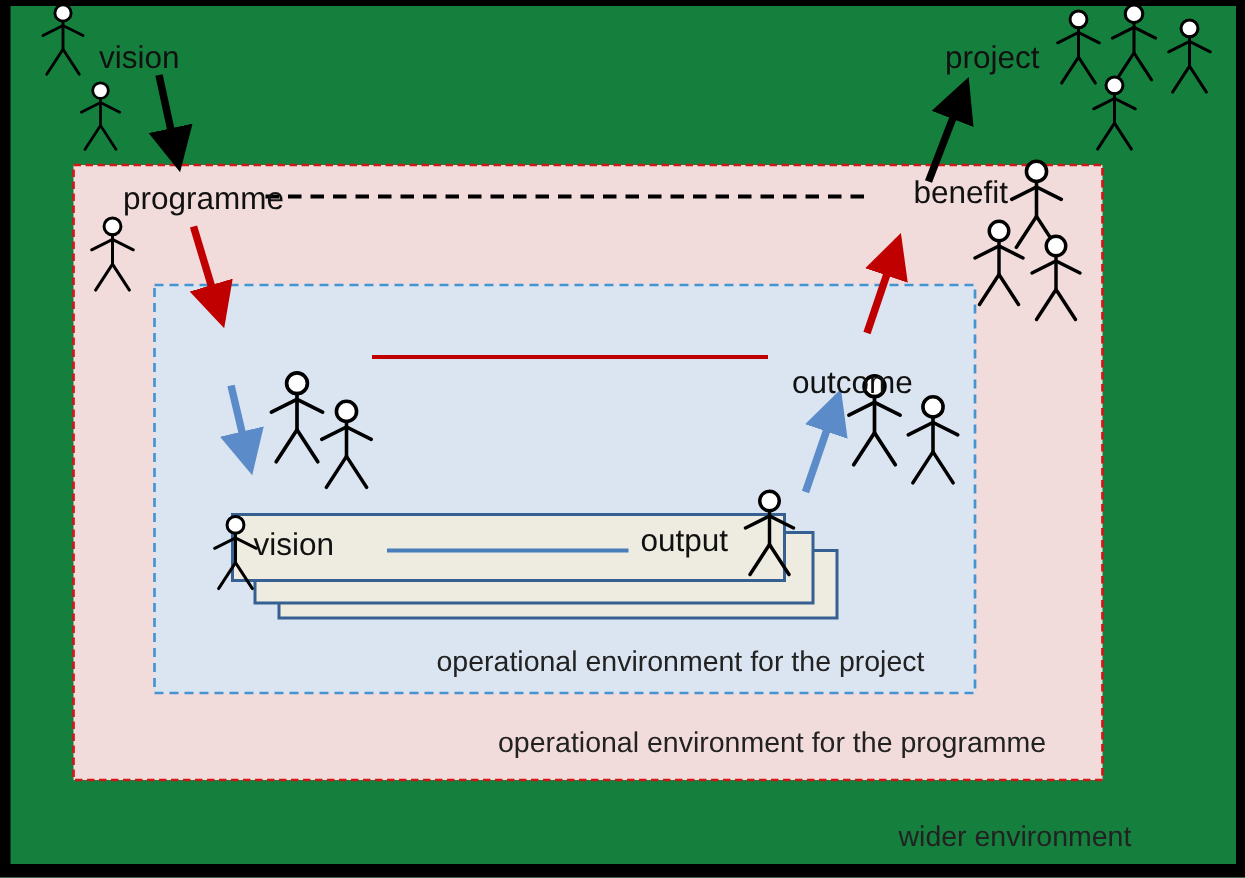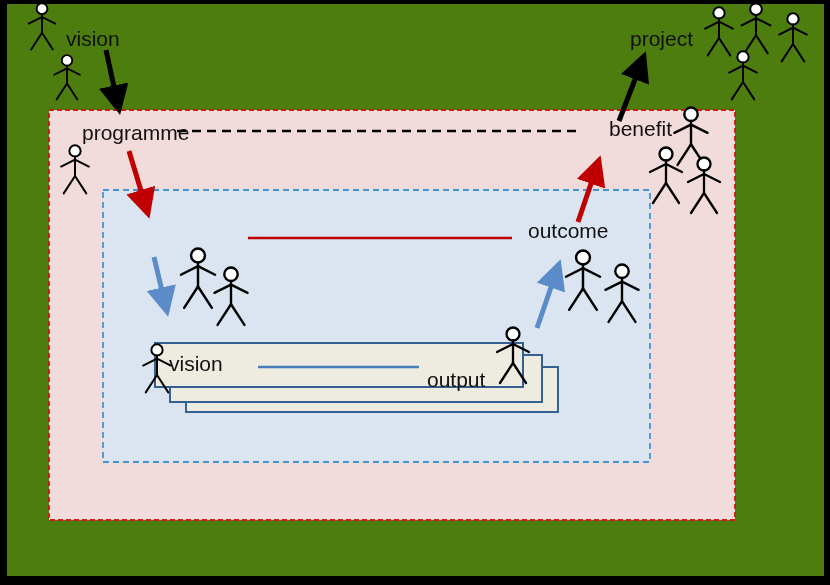--- a/index.html
+++ b/index.html
@@ -1,20 +1,20 @@
 <!DOCTYPE html>
 <html style="--c-black: #000000; --c-red: #c00000; --c-blue_arrow: #5b8cc9; --c-blue_line: #4a7ebb; --c-pink_fill: #f2dcdb; --c-pink_border: #d01818; --c-blue_fill: #dbe5f1; --c-blue_border: #4494d2; --c-project_fill: #eeece1; --c-project_border: #376092;"><head>
 <meta charset="utf-8">
 <style>
   html,body{margin:0;padding:0;background:#888;}
   .frame{
     position:relative;
     width:830px;height:585px;
     box-sizing:border-box;
-    background:#4d7c0f;
+    background:#15803d;
     border-style:solid;border-color:#000;
     border-width:4px 6px 9px 7px;
     font-family:"Liberation Sans", sans-serif;
     overflow:hidden;
   }
   .overlay{position:absolute;left:-7px;top:-4px;width:830px;height:585px;}
   .label{
     position:absolute;
     color:#111;
     font-size:21px;
@@ -97,19 +97,22 @@
     <use href="#stickman" x="682" y="156" width="44" height="60"></use>
     <use href="#stickman" x="698" y="6" width="42" height="52"></use>
     <use href="#stickman" x="734" y="2" width="44" height="54"></use>
     <use href="#stickman" x="772" y="12" width="42" height="52"></use>
     <use href="#stickman" x="722" y="50" width="42" height="52"></use>
   </svg>
 
   <div class="label" style="left:59px;top:23px">vision</div>
   <div class="label" style="left:75px;top:117px">programme</div>
   <div class="label" style="left:162px;top:348px">vision</div>
-  <div class="label" style="left:420px;top:364px">output</div>
-  <div class="label" style="left:521px;top:215px">outcome</div>
+  <div class="label" style="left:420px;top:345px">output</div>
+  <div class="label" style="left:521px;top:240px">outcome</div>
   <div class="label" style="left:602px;top:113px">benefit</div>
   <div class="label" style="left:623px;top:23px">project</div>
 
+  <div class="label env" style="left:284px;top:426px">operational environment for the project</div>
+  <div class="label env" style="left:325px;top:480px">operational environment for the programme</div>
+  <div class="label env" style="left:592px;top:543px">wider environment</div>
 
 </div>
 
 </body></html>

